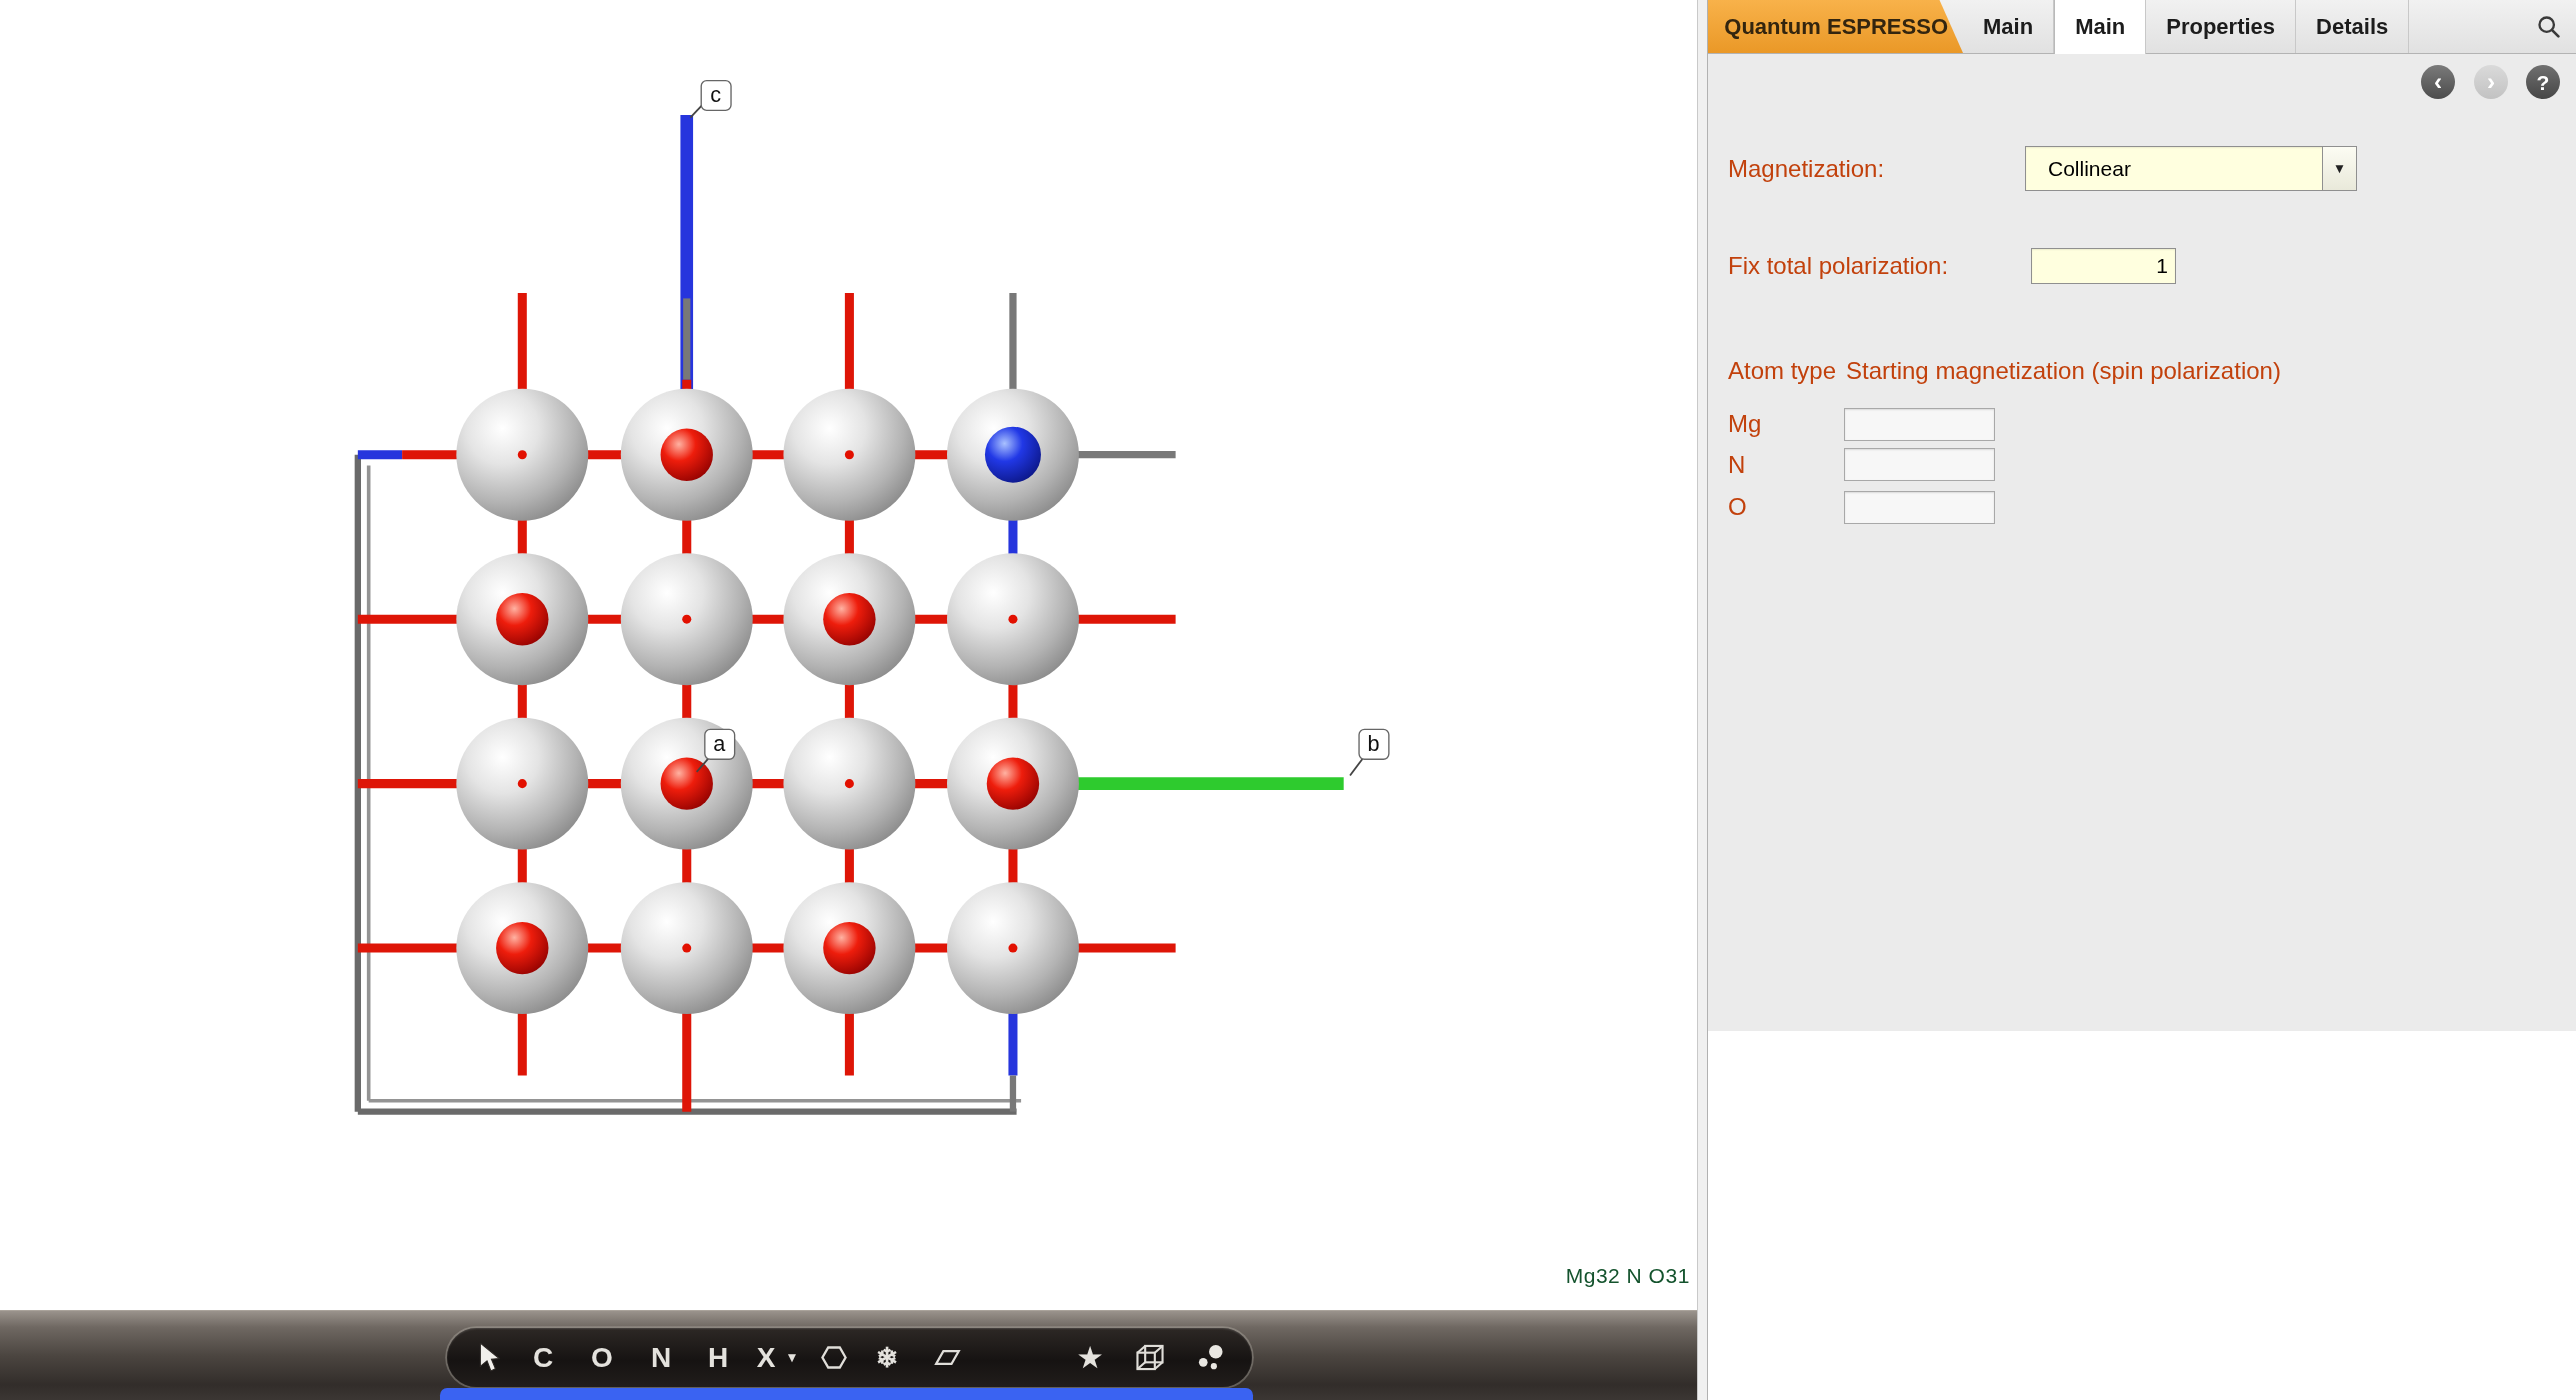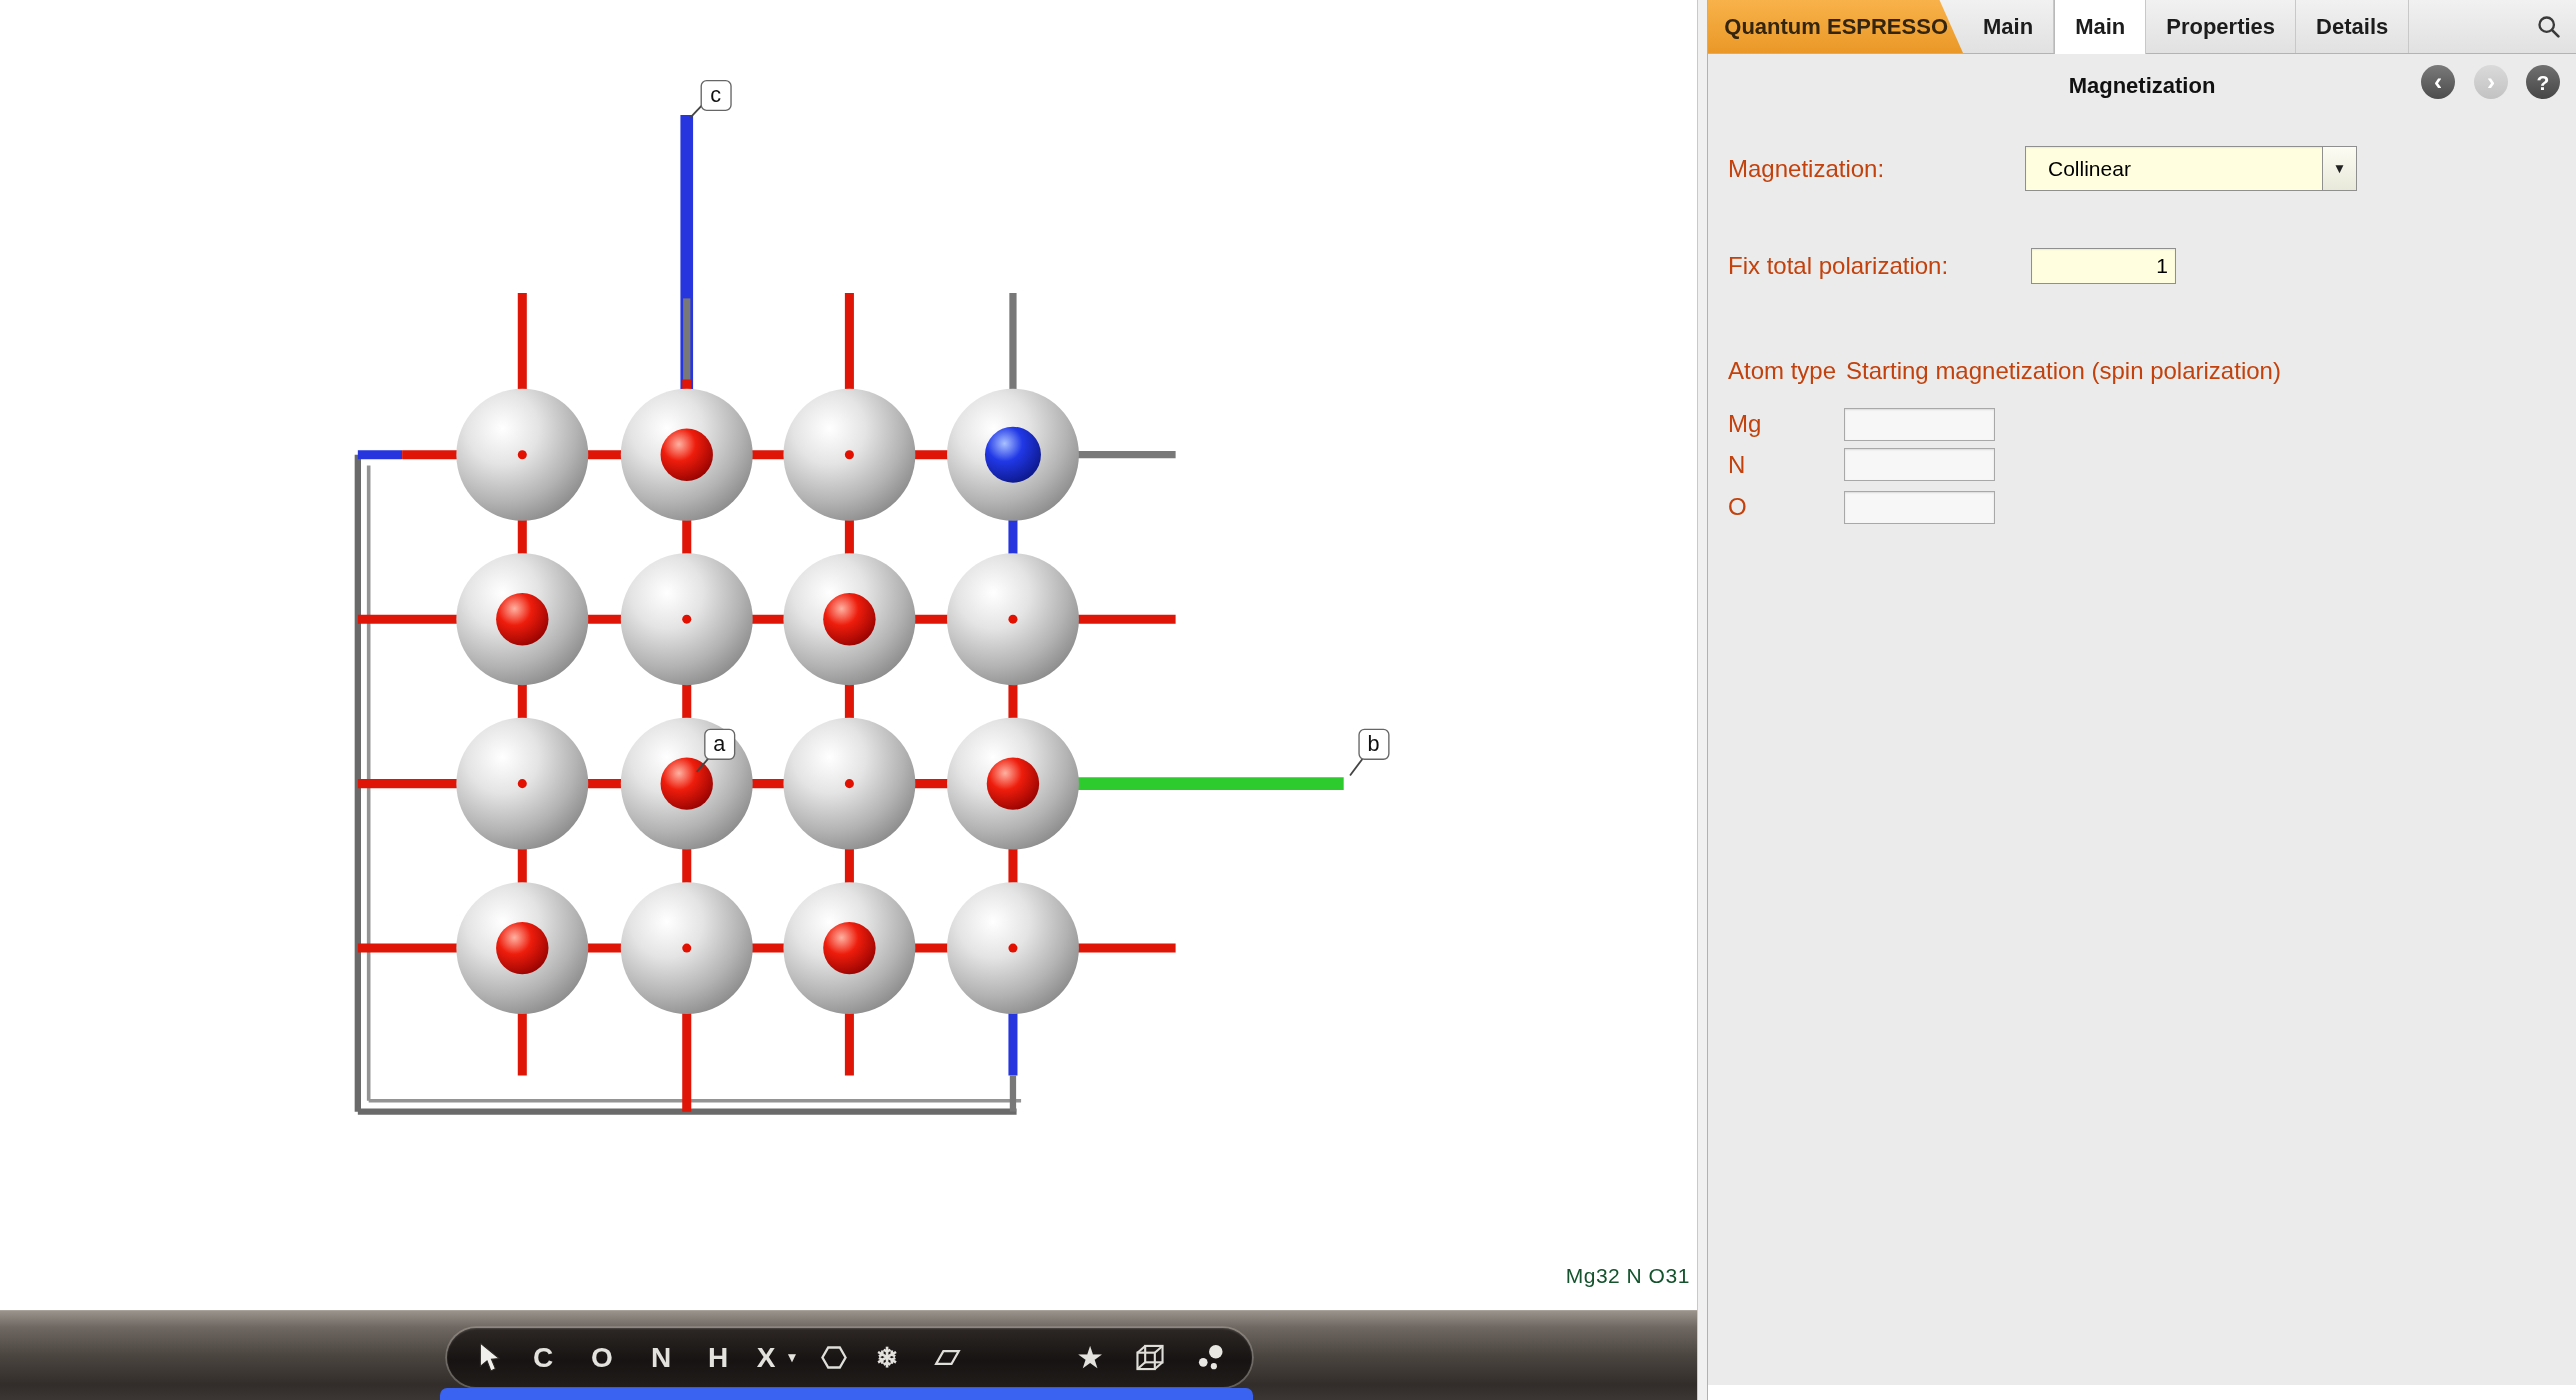--- a/index.html
+++ b/index.html
@@ -22,21 +22,21 @@
   .ic{position:absolute;top:0;height:59px;min-width:33px;display:flex;align-items:center;justify-content:center;
       transform:translateX(-50%);color:#e4e2dd;font-size:28px;font-weight:600;text-align:center}
   .ic svg{display:block}
   .bluebar{position:absolute;left:440px;top:1388px;width:813px;height:12.7px;background:#3a63f2;border-radius:7.2px 7.2px 0 0}
 
   
   .divider{position:absolute;left:1697px;top:0;width:11px;height:1401px;background:#f0f0f0;
            border-left:0.9px solid #c9c9c9;border-right:0.9px solid #b1b1b1}
 
   
-  .panel{position:absolute;left:1708px;top:0;width:868px;height:1385px;background:#ebebeb}
+  .panel{position:absolute;left:1708px;top:0;width:868px;height:1031px;background:#ebebeb}
   .tabbar{position:absolute;left:0;top:0;width:868px;height:54px;display:flex;align-items:stretch;
           background:linear-gradient(#f1f1f1,#e1e1e1);border-bottom:0.9px solid #b3b3b3}
   .tab-brand{flex:0 0 auto;width:255px;display:flex;align-items:center;padding:0 31px 0 16.3px;
              background:linear-gradient(#f8b24a,#ea9827);
              clip-path:polygon(0 0,calc(100% - 23.5px) 0,100% 100%,0 100%);
              font-weight:bold;font-size:22px;color:#33250f;white-space:nowrap}
   .tab{flex:0 0 auto;display:flex;align-items:center;padding:16px 20px;font-weight:bold;font-size:22px;color:#1c1c1c;
        border-right:0.9px solid #c8c8c8;white-space:nowrap}
   .tab.selected{background:#fff;border-left:0.9px solid #b9b9b9;margin-bottom:-0.9px}
   .searchwrap{margin-left:auto;display:flex;align-items:center;padding-right:14.5px}
@@ -232,21 +232,20 @@
       <div class="tab">Properties</div>
       <div class="tab">Details</div>
       <div class="searchwrap">
         <svg width="27" height="27" viewBox="0 0 30 30">
           <circle cx="13" cy="13" r="8" fill="none" stroke="#3a3a3a" stroke-width="2.6"></circle>
           <line x1="19" y1="19" x2="26" y2="26" stroke="#3a3a3a" stroke-width="3" stroke-linecap="round"></line>
         </svg>
       </div>
     </div>
 
-    <div class="panel-title">Magnetization</div>
 
     <div class="navbtn back">‹</div>
     <div class="navbtn fwd">›</div>
     <div class="navbtn help">?</div>
 
     <div class="flabel" style="left:20px;top:155px">Magnetization:</div>
     <div class="combo">
       <span class="val">Collinear</span>
       <span class="btn">▼</span>
     </div>

